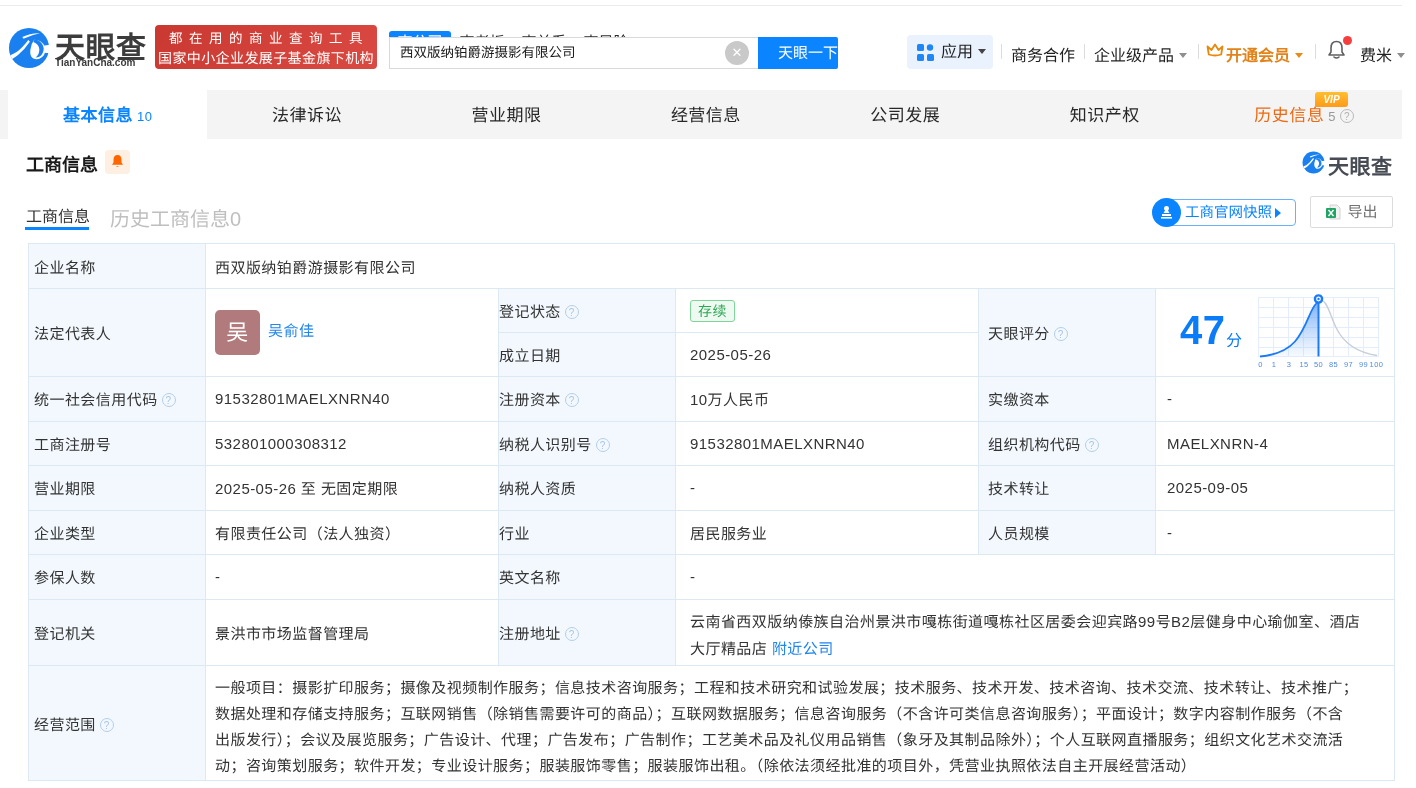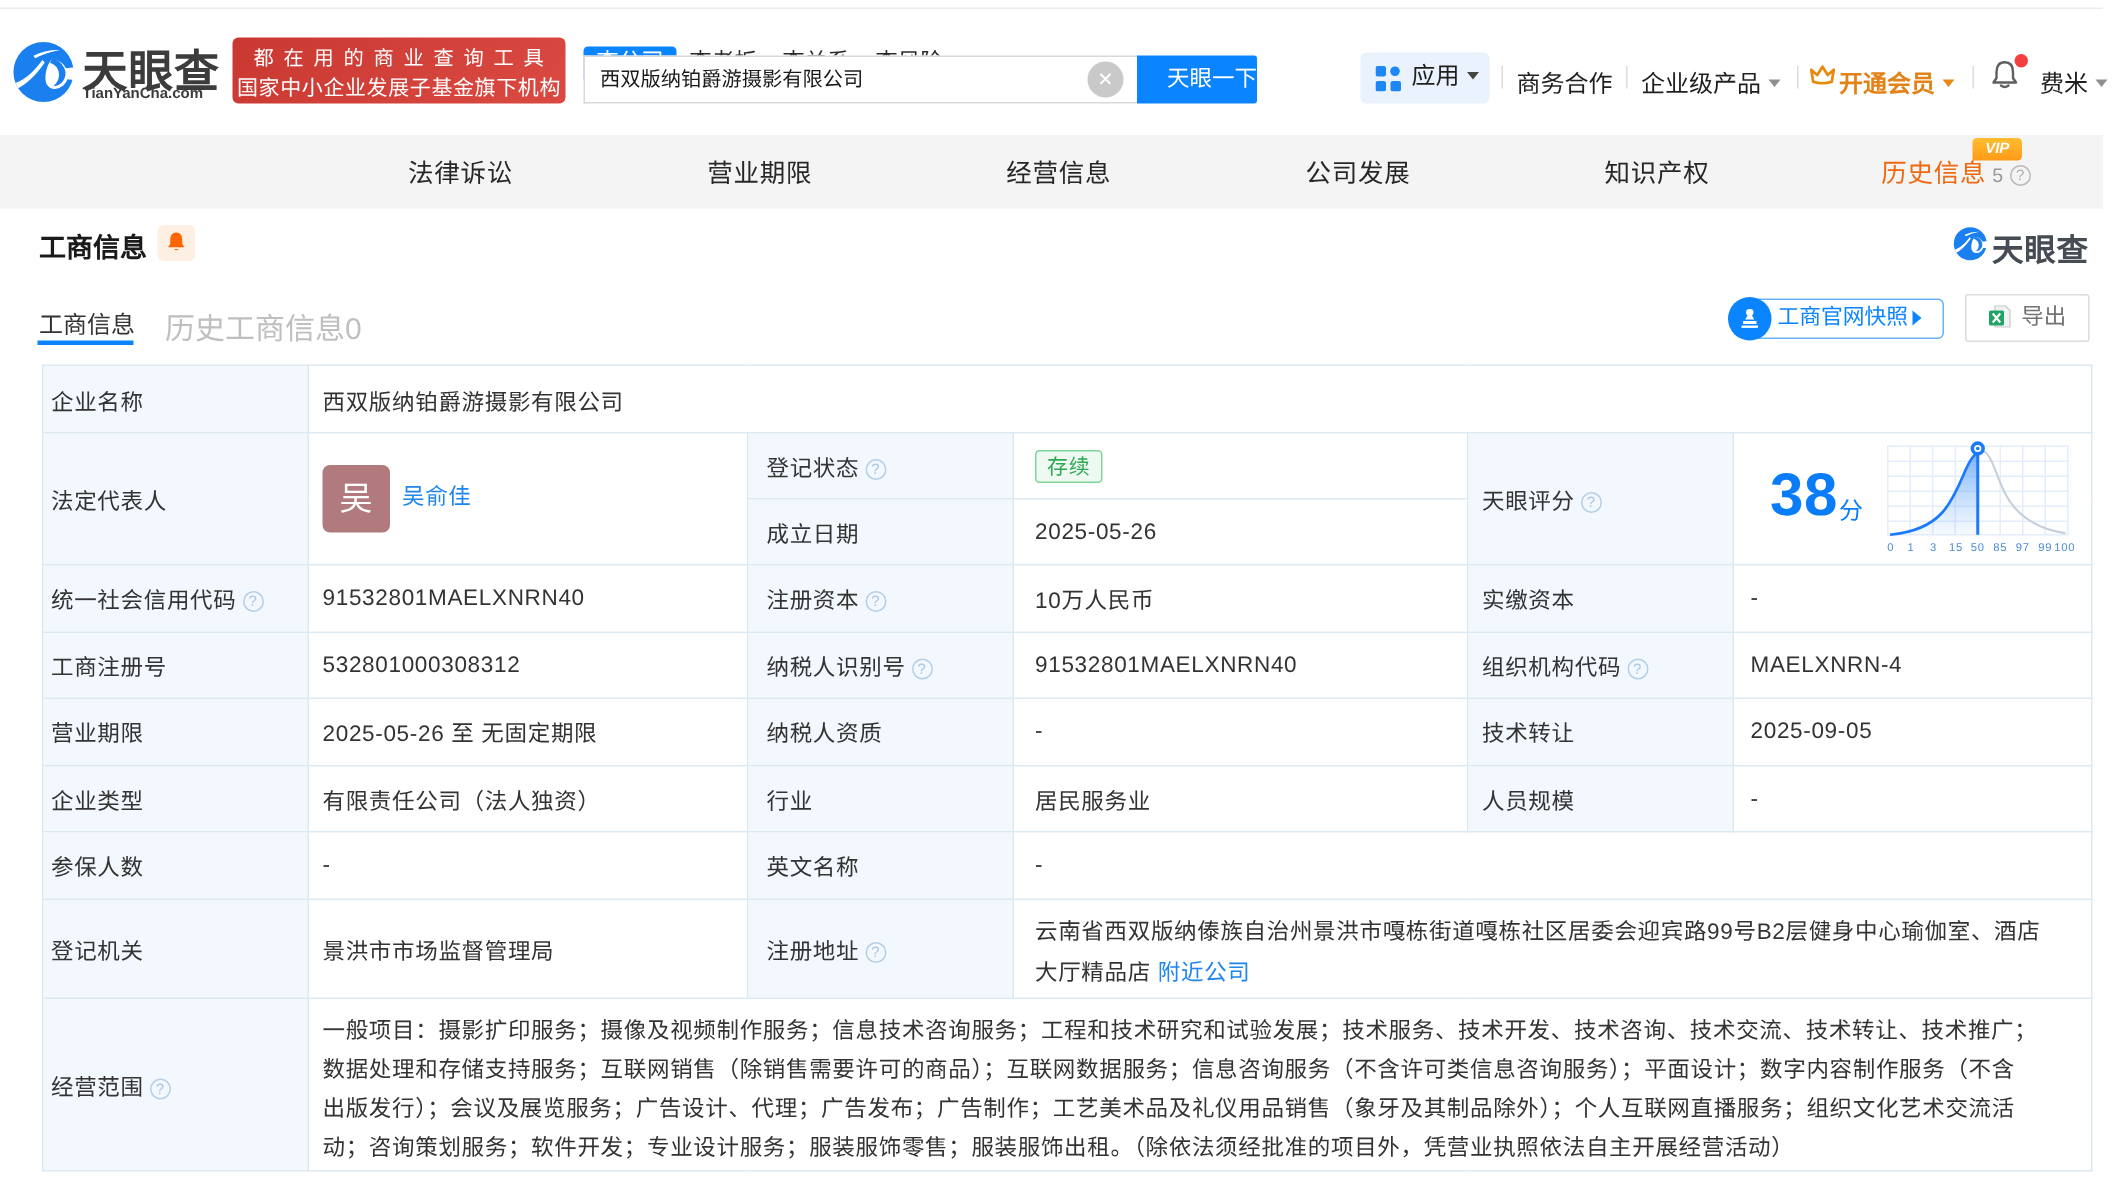--- a/index.html
+++ b/index.html
@@ -65,21 +65,21 @@
 #snapbtn { position:absolute; left:1160px; top:199px; width:136px; height:27px; border:1px solid #69b1fa;
   border-radius:4px; color:#0a84ff; font-size:14.5px; line-height:25px; padding-left:24px; background:#fff;}
 #snapcirc { position:absolute; left:1152px; top:198px; width:29px; height:29px; border-radius:50%; background:#0a84ff; }
 #expbtn { position:absolute; left:1310px; top:196px; width:83px; height:32px; border:1px solid #dcdcdc;
   border-radius:2px; font-size:15px; color:#737373; line-height:30px; text-align:center; background:#fff;}
 
 #tbl { position:absolute; left:28px; top:243px; border-collapse:collapse; table-layout:fixed; }
 #tbl td { border:1px solid #dde9f2; font-size:15px; letter-spacing:0.45px; color:#333; padding:0 0 0 9px;
   vertical-align:middle; background:#fff; overflow:hidden; }
 #tbl td.lb { background:#f2f8fd; padding-left:5px; }
-#tbl td.lb2 { background:#f2f8fd; padding-left:12px; }
+#tbl td.lb2 { background:#f2f8fd; padding-left:0; }
 #tbl td.lb3 { background:#f2f8fd; padding-left:9px; }
 #tbl td.v2 { padding-left:14px; }
 #tbl td.v3 { padding-left:11px; }
 a.blue { color:#2086ee; text-decoration:none; }
 .tag-green { display:inline-block; border:1px solid #7ed59a; background:#edf9f1; color:#2fa854;
   font-size:14px; line-height:20px; padding:0 7px; border-radius:3px; }
 #avatar { display:inline-block; width:45px; height:45px; border-radius:5px; background:#b17a7c;
   color:#fff; font-size:22px; text-align:center; line-height:45px; vertical-align:middle; }
 #score47 { font-size:40px; font-weight:bold; color:#0b7cf8; }
 #scoreFen { font-size:16px; color:#0b7cf8; }
@@ -132,20 +132,21 @@
   <div class="sep" style="left:1315px"></div>
   <svg class="abs" style="left:1327px;top:40px" width="19" height="20" viewBox="0 0 19 20">
     <path d="M9.5 1.5 Q15 1.5 15 8 L15 12 L17 15 L2 15 L4 12 L4 8 Q4 1.5 9.5 1.5 Z" fill="none" stroke="#5f5f5f" stroke-width="1.6" stroke-linejoin="round"></path>
     <path d="M7 17 Q9.5 19 12 17" fill="none" stroke="#5f5f5f" stroke-width="1.6" stroke-linecap="round"></path>
   </svg>
   <div id="belldot"></div>
   <div id="femi">费米<span class="caret"></span></div>
 </div>
 
 <div id="navbar">
+  <div class="ntab on" style="left:8px">基本信息<span class="cnt">10</span></div>
   <div class="ntab" style="left:207.4px">法律诉讼</div>
   <div class="ntab" style="left:406.8px">营业期限</div>
   <div class="ntab" style="left:606.2px">经营信息</div>
   <div class="ntab" style="left:805.6px">公司发展</div>
   <div class="ntab" style="left:1005px">知识产权</div>
   <div class="ntab" id="histtab" style="left:1204.4px">历史信息<span class="cnt">5</span><span class="qmark">?</span></div>
   <div id="vipbadge">VIP</div>
 </div>
 
 <div id="secTitle">工商信息</div>
@@ -196,21 +197,21 @@
     <td class="lb">企业名称</td>
     <td colspan="5">西双版纳铂爵游摄影有限公司</td>
   </tr>
   <tr style="height:44px">
     <td class="lb" rowspan="2">法定代表人</td>
     <td rowspan="2"><span id="avatar">吴</span><a class="blue" style="margin-left:8px">吴俞佳</a></td>
     <td class="lb2">登记状态<span class="qmark blue">?</span></td>
     <td class="v2"><span class="tag-green">存续</span></td>
     <td class="lb3" rowspan="2">天眼评分<span class="qmark blue">?</span></td>
     <td class="v3" rowspan="2" style="padding:0;position:relative">
-      <span id="score47" style="position:absolute;left:24px;top:19px">38</span>
+      <span id="score47" style="position:absolute;left:24px;top:19px">47</span>
       <span id="scoreFen" style="position:absolute;left:70px;top:38px">分</span>
       <svg width="130" height="80" viewBox="0 0 130 80" style="position:absolute;left:102px;top:3px">
         <g stroke="#e4edfb" stroke-width="1">
           <path d="M0.5 5 V65 M15.5 5 V65 M30.5 5 V65 M45.5 5 V65 M60.5 5 V65 M75.5 5 V65 M90.5 5 V65 M105.5 5 V65 M120.5 5 V65"></path>
           <path d="M0 5.5 H121 M0 15.5 H121 M0 25.5 H121 M0 35.5 H121 M0 45.5 H121 M0 55.5 H121 M0 64.5 H121"></path>
         </g>
         <defs>
               <linearGradient id="gfill" x1="0" y1="0" x2="0" y2="1">
           <stop offset="0" stop-color="#4e97f7" stop-opacity="0.75"></stop>
                 <stop offset="1" stop-color="#7eb3f9" stop-opacity="0.06"></stop>

